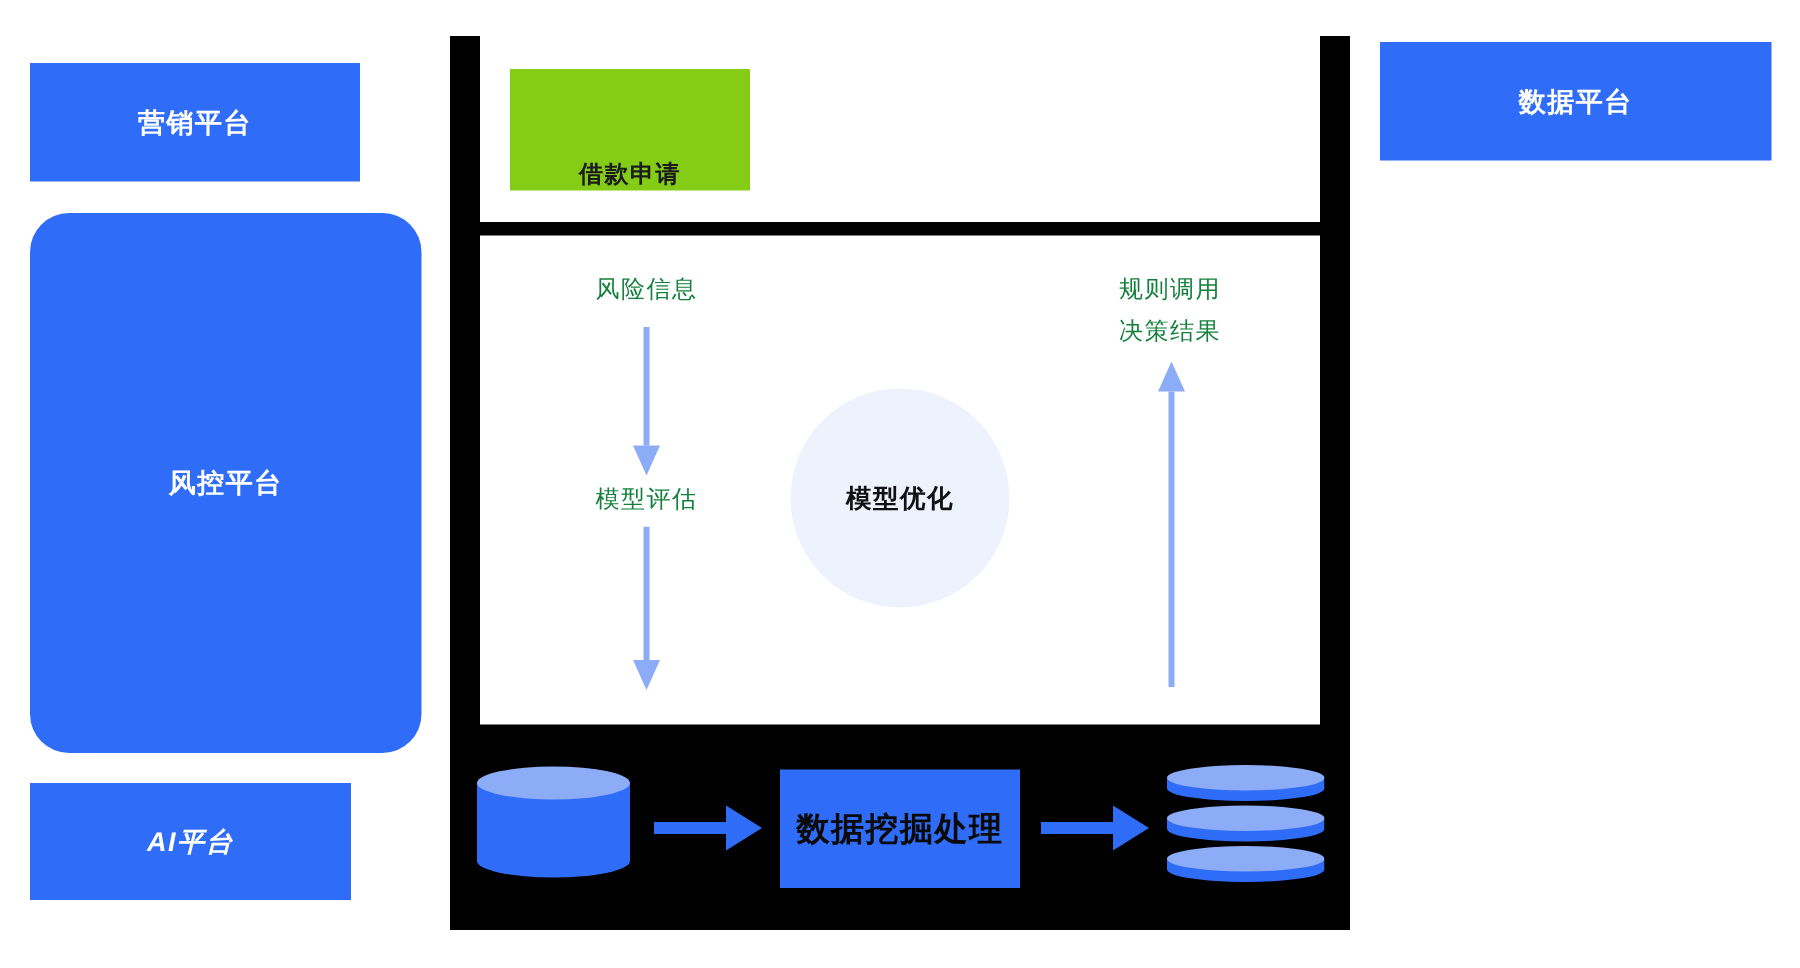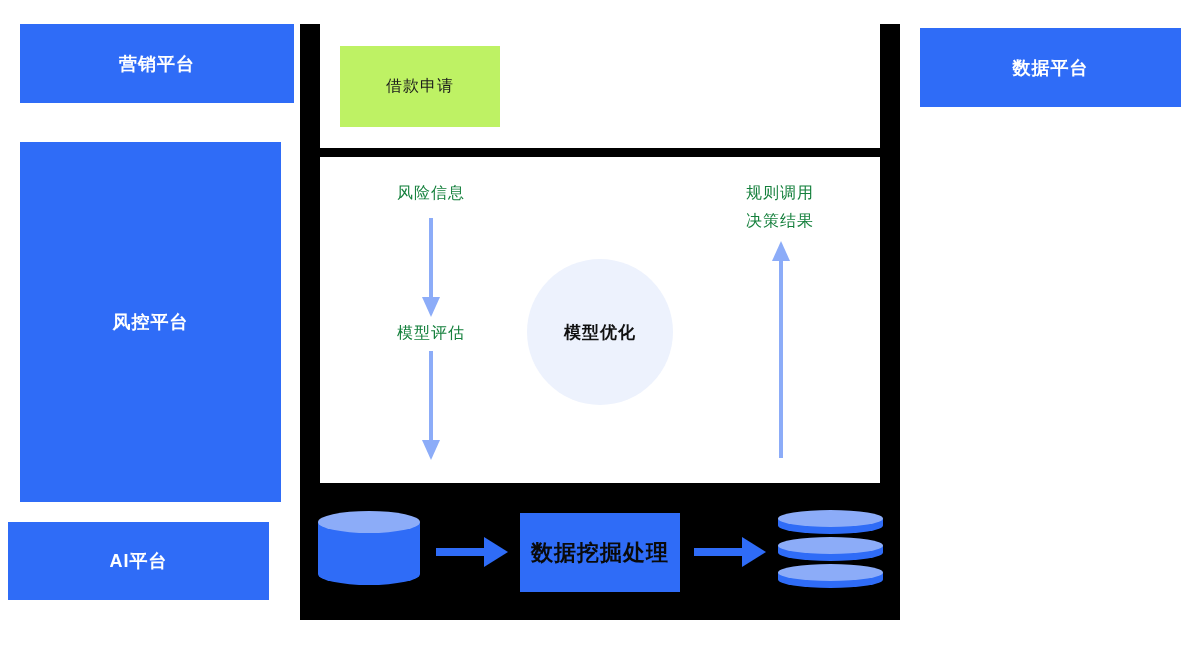--- a/index.html
+++ b/index.html
@@ -10,22 +10,22 @@
   .abs{position:absolute;}
   
   .blue-block{
     background:#2f6cf7;color:#ffffff;font-weight:bold;font-size:18px;
     display:flex;align-items:center;justify-content:center;letter-spacing:1px;
   }
   
   .frame{background:#000000;}
   .white-area{background:#ffffff;}
   .lite-box{
-    background:#bef264;color:#1b1b1b;font-size:16px;font-weight:400;
-    display:flex;align-items:center;justify-content:center;letter-spacing:1px;
+    background:#84cc16;color:#1b1b1b;font-size:16px;font-weight:700;
+    display:flex;align-items:flex-end;justify-content:center;letter-spacing:1px;
   }
   .flow-label{
     color:#15803d;font-size:16px;text-align:center;width:140px;letter-spacing:1px;
   }
   .circle{
     background:#edf2fd;border-radius:50%;
     display:flex;align-items:center;justify-content:center;
     color:#111111;font-weight:bold;font-size:17px;letter-spacing:1px;
   }
   .proc-box{
@@ -37,27 +37,27 @@
     justify-content:center;padding-bottom:26px;box-sizing:border-box;
     color:#0a0a0a;font-weight:bold;font-size:17px;line-height:28px;letter-spacing:1px;
   }
   svg{display:block;}
 </style>
 </head>
 <body>
 
 <div class="canvas">
 
-  <div class="abs blue-block" style="left:20px;top:24px;width:274px;height:79px;font-family:Liberation Mono, monospace;">
+  <div class="abs blue-block" style="left:20px;top:42px;width:220px;height:79px;font-family:Liberation Mono, monospace;">
     <span>营销平台</span>
   </div>
-  <div class="abs blue-block" style="left:20px;top:142px;width:261px;height:360px;">
+  <div class="abs blue-block" style="left:20px;top:142px;width:261px;height:360px;border-radius:26px;">
     <span>风控平台</span>
   </div>
-  <div class="abs blue-block" style="left:8px;top:522px;width:261px;height:78px;">
+  <div class="abs blue-block" style="left:20px;top:522px;width:214px;height:78px;font-style:italic;">
     <span>AI平台</span>
   </div>
 
   <div class="abs frame" style="left:300px;top:24px;width:600px;height:596px;">
 
     <div class="abs white-area" style="left:20px;top:0;width:560px;height:124px;">
       <div class="abs lite-box" style="left:20px;top:22px;width:160px;height:81px;">
         <span>借款申请</span>
       </div>
     </div>

